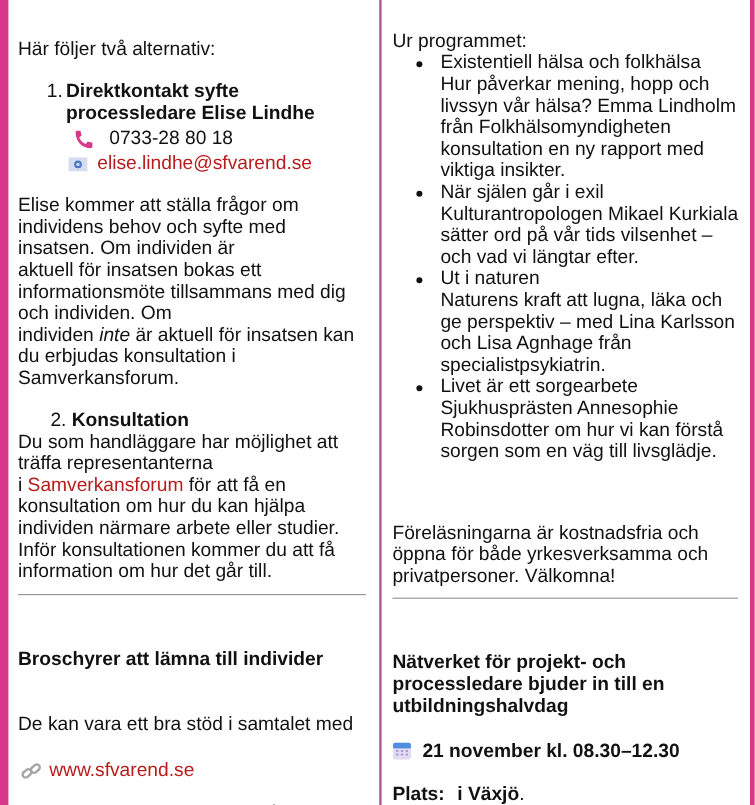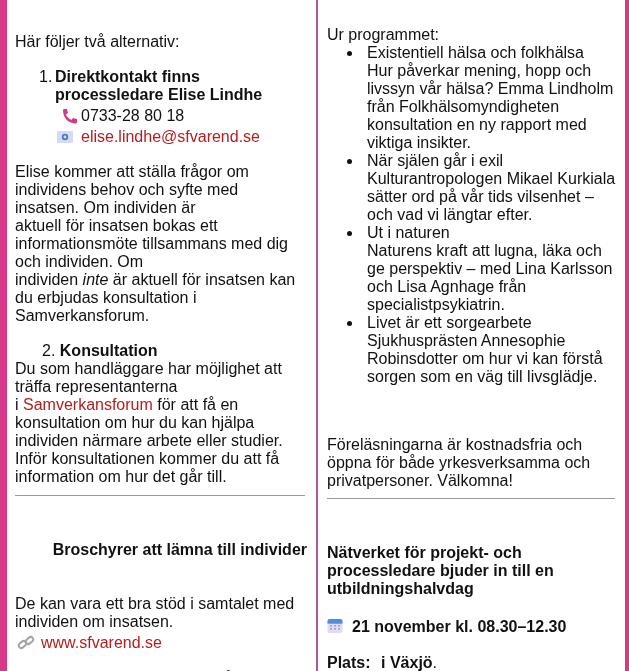--- a/index.html
+++ b/index.html
@@ -11,31 +11,31 @@
   .border-left { position:absolute; left:0; top:0; width:7px; height:671px; background:#d8388a; }
   .border-right { position:absolute; left:625px; top:0; width:4px; height:671px; background:#d8388a; }
   .col-divider { position:absolute; left:316px; top:0; width:2px; height:671px; background:#b5559a; }
 
   .col { position:absolute; top:0; }
   .col-left { left:15px; width:292px; }
   .col-right { left:327px; width:290px; }
 
   p { margin:0; }
   .pink { color:#b91c1c; }
-  .bold { font-weight:bold;text-align:right; }
+  .bold { font-weight:bold; }
   a { text-decoration:none; color:#c8378a; }
 
   .abs { position:absolute; left:0;margin-top:16px; }
 
   
   .intro { top:17px; }
   .item1 { top:52px; left:24px; }
   .item1 .num { position:absolute; left:0; top:0; }
   .item1 .txt { position:absolute; left:16px; top:0; width:260px; font-weight:bold; }
-  .phone-row { top:91px; left:46px; display:flex; align-items:center; gap:2px; }
+  .phone-row { top:91px; left:46px; display:flex; align-items:center; gap:12px; }
   .email-row { top:112px; left:42px; display:flex; align-items:center; gap:8px; }
   .para1 { top:147px; width:292px; }
   .item2 { top:326px; left:27px; }
   .para2 { top:344px; width:292px; }
   .hr-left { position:absolute; top:495px; left:0; width:290px; height:1px; background:#9a9a9a; }
   .brochure { top:525px; width:292px; }
   .desc { top:579px; width:292px; }
   .web-row { top:618px; left:2px; display:flex; align-items:center; gap:6px; }
   .closing { top:654px; }
 
@@ -59,21 +59,21 @@
 <div class="border-left"></div>
 <div class="col-divider"></div>
 <div class="border-right"></div>
 
 <div class="col col-left">
   <p class="abs intro">Här följer två alternativ:</p>
 
   <div class="abs item1">
     <span class="num">1.</span>
     <div class="txt">
-      <div>Direktkontakt finns</div>
+      <div>Direktkontakt syfte</div>
       <div>processledare  Elise Lindhe</div>
     </div>
   </div>
 
   <div class="abs phone-row">
     <span class="icon ic-phone">
       <svg width="18" height="16" viewBox="0 0 18 16">
           <path d="M3 1 L6 1 L7 5 L5 6.5 C6 9 8 11 10.5 12 L12 10 L16 11 L16 14 C16 15 15 15.5 14 15.5 C7 15 2.5 10 2 3 C2 2 2.3 1 3 1 Z" fill="#d8388a"></path>
         </svg>
     </span>
@@ -119,21 +119,20 @@
   </div>
 
   <div class="hr-left"></div>
 
   <div class="abs brochure bold">
     <div>Broschyrer att lämna till individer</div>
   </div>
 
   <div class="abs desc">
     <div>De kan vara ett bra stöd i samtalet med</div>
-    <div>individen om insatsen.</div>
   </div>
 
   <div class="abs web-row">
     <span class="icon ic-link">
       <svg width="18" height="16" viewBox="0 0 18 16">
           <g fill="none" stroke="#a6a6a6" stroke-width="2">
             <rect x="1.5" y="7" width="8" height="5" rx="2.5" transform="rotate(-40 5.5 9.5)"></rect>
             <rect x="8.5" y="3" width="8" height="5" rx="2.5" transform="rotate(-40 12.5 5.5)"></rect>
           </g>
         </svg>

